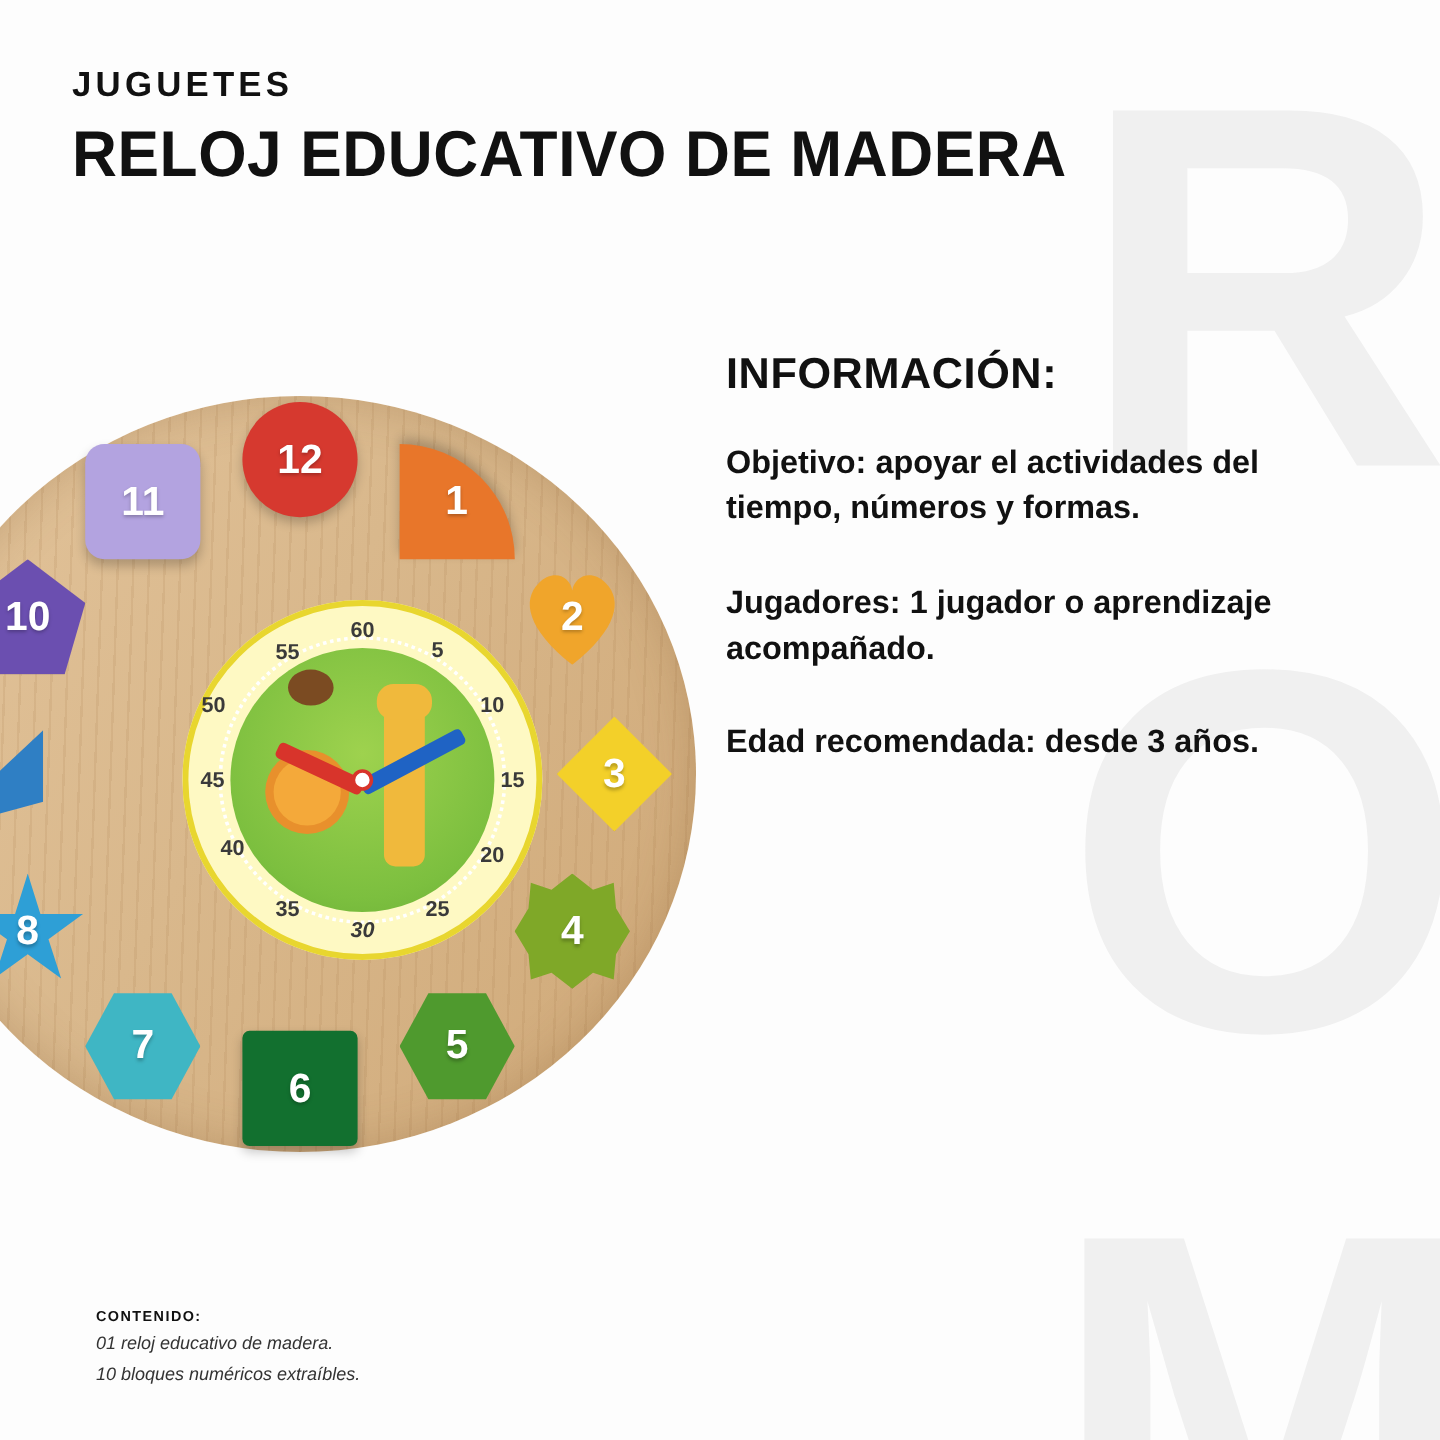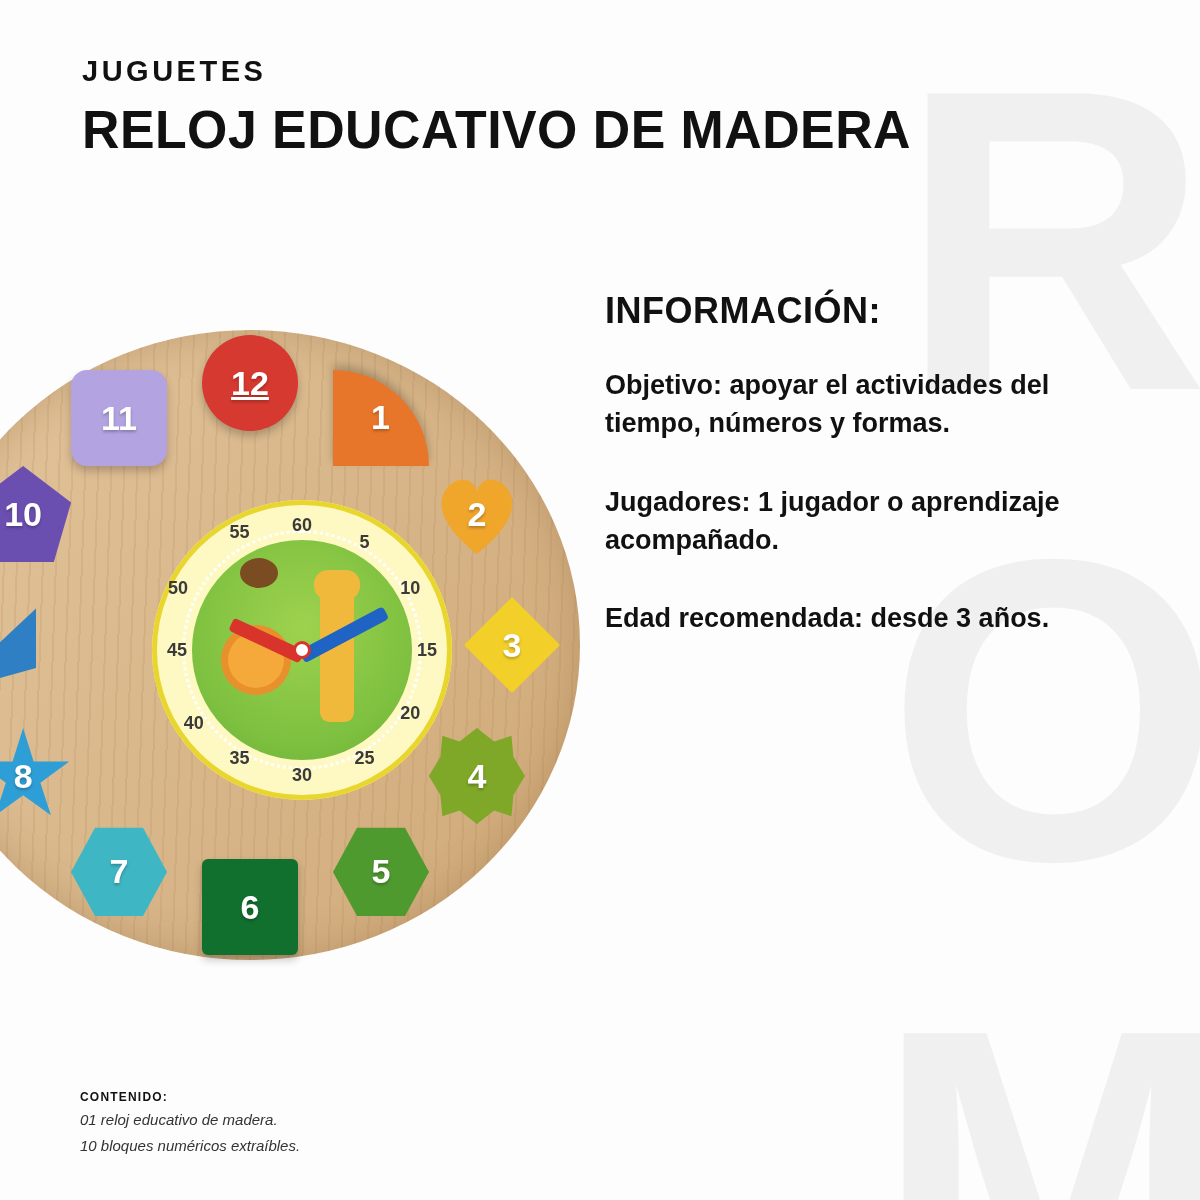--- a/index.html
+++ b/index.html
@@ -30,21 +30,21 @@
     user-select: none;
     z-index: 0;
     writing-mode: vertical-rl;
     text-orientation: upright;
   }
   .watermark span { display: block; }
 
   
   .header {
     position: absolute;
-    left: 82px; top: 55px;
+    left: 60px; top: 55px;
     z-index: 5;
   }
   .kicker {
     font-size: 29px;
     font-weight: 700;
     letter-spacing: 3.5px;
     color: #111;
     font-family: "Liberation Sans", sans-serif;
   }
   .title {
@@ -225,34 +225,34 @@
           <div class="monkey"></div>
         </div>
       </div>
       <div id="minute-labels">
           <div class="minute" style="left: 150px; top: 25px;">60</div>
           <div class="minute" style="left: 212.5px; top: 41.7468px;">5</div>
           <div class="minute" style="left: 258.253px; top: 87.5px;">10</div>
           <div class="minute" style="left: 275px; top: 150px;">15</div>
           <div class="minute" style="left: 258.253px; top: 212.5px;">20</div>
           <div class="minute" style="left: 212.5px; top: 258.253px;">25</div>
-          <div class="minute" style="left: 150px; top: 275px;">30</div>
+          <div class="minute" style="left: 150px; top: 275px; font-style: italic;">30</div>
           <div class="minute" style="left: 87.5px; top: 258.253px;">35</div>
-          <div class="minute" style="left: 41.7468px; top: 223px;">40</div>
+          <div class="minute" style="left: 41.7468px; top: 207px;">40</div>
           <div class="minute" style="left: 25px; top: 150px;">45</div>
           <div class="minute" style="left: 26px; top: 87.5px;">50</div>
-          <div class="minute" style="left: 87.5px; top: 32px;">55</div>
+          <div class="minute" style="left: 87.5px; top: 44px;">55</div>
         </div>
       <div class="hand hand-hour"></div>
       <div class="hand hand-min"></div>
       <div class="pivot"></div>
     </div>
 
     <div id="blocks-layer">
-        <div class="blk" style="width: 96px; height: 96px; background: rgb(214, 57, 47); left: 202px; top: 5px; border-radius: 50%; text-decoration: underline;">
+        <div class="blk" style="width: 96px; height: 96px; background: rgb(214, 57, 47); left: 202px; top: 5px; border-radius: 50%;">
           <span>12</span>
         </div>
         <div class="blk" style="width: 96px; height: 96px; background: rgb(232, 118, 42); left: 333px; top: 40.1013px; border-radius: 0px 0px 0px 100%; transform: rotate(180deg);">
           <span style="transform: rotate(180deg);">1</span>
         </div>
         <div class="blk" style="width: 96px; height: 96px; background: rgb(240, 165, 43); left: 428.899px; top: 136px; clip-path: path(&quot;M 48 88 C 10 58 6 34 20 20 C 32 8 46 14 48 26 C 50 14 64 8 76 20 C 90 34 86 58 48 88 Z&quot;);">
           <span>2</span>
         </div>
         <div class="blk" style="width: 96px; height: 96px; background: rgb(243, 208, 41); left: 464px; top: 267px; clip-path: polygon(50% 0px, 100% 50%, 50% 100%, 0px 50%);">
           <span>3</span>

